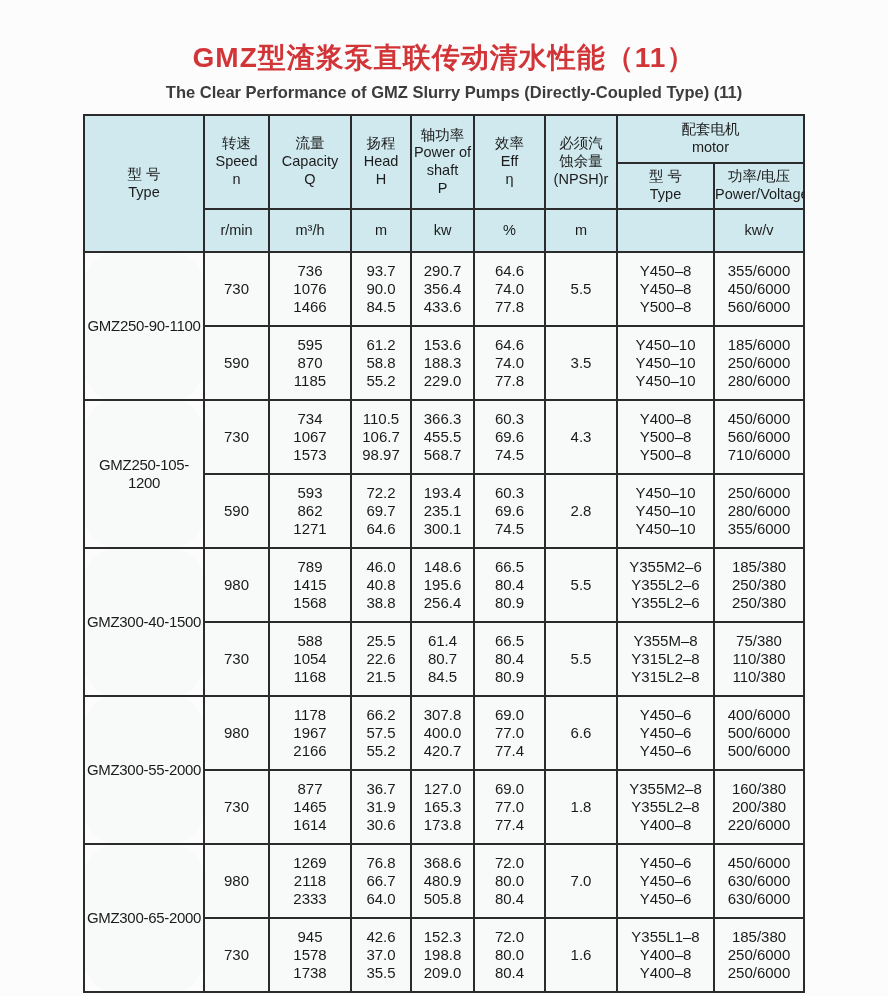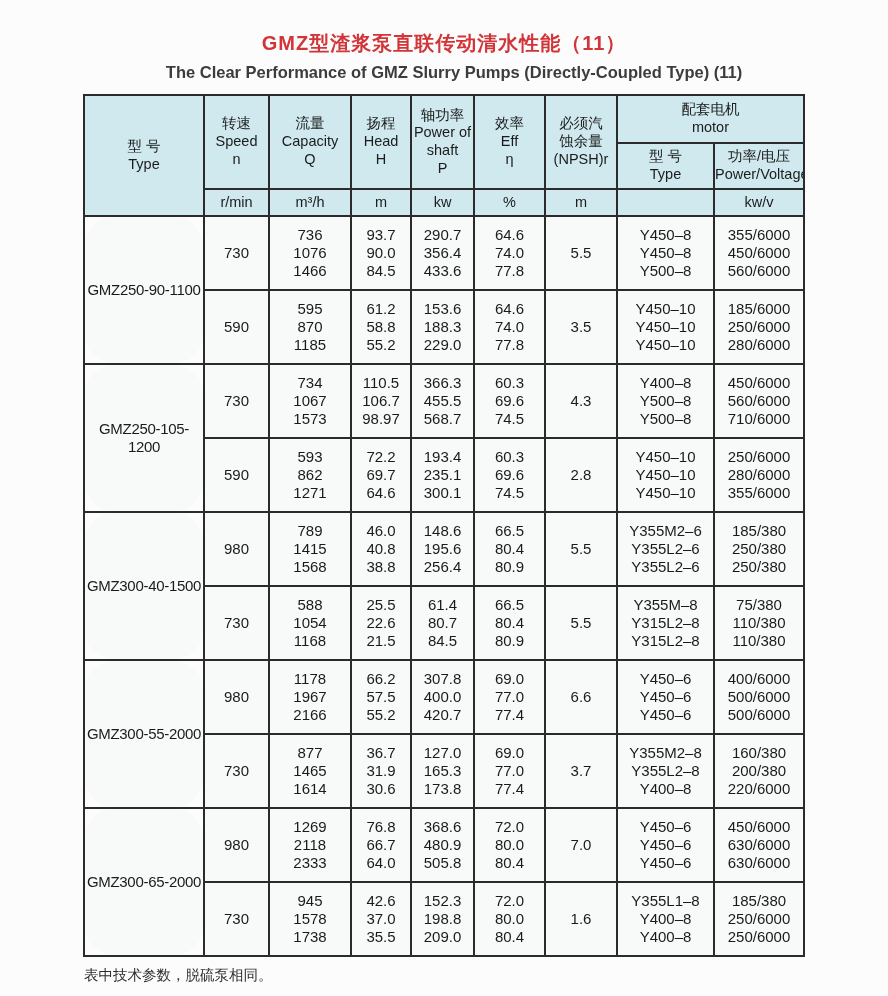--- a/index.html
+++ b/index.html
@@ -5,23 +5,23 @@
   * { margin: 0; padding: 0; box-sizing: border-box; }
   html, body {
     width: 888px; height: 996px;
     background: #fcfcfc;
     font-family: "Liberation Sans", "DejaVu Sans", sans-serif;
     color: #1a1a1a;
     overflow: hidden;
   }
   .page { width: 888px; height: 996px; }
   .page-title {
-    margin-top: 30px;
+    margin-top: 39px;
     text-align: center;
-    font-size: 20px;
+    font-size: 28px;
     font-weight: bold;
     letter-spacing: 1px;
     color: #d23538;
   }
   .page-subtitle {
     margin-top: 6px;
     margin-bottom: 12px;
     text-align: center;
     font-size: 16.5px;
     font-weight: bold;
@@ -43,21 +43,21 @@
   }
   table.perf thead th {
     background: #cfe9ee;
     font-weight: normal;
     font-size: 14.5px;
     line-height: 1.22;
     color: #1c1c1c;
   }
   tr.head-row-1 { height: 48px; }
   tr.head-row-2 { height: 46px; }
-  tr.units-row  { height: 27px; }
+  tr.units-row  { height: 43px; }
   tr.units-row th { font-size: 14px; }
   table.perf tbody td {
     background: #f8fafa;
     font-size: 15px;
     line-height: 1.22;
     color: #1a1a1a;
   }
   tr.body-row { height: 74px; }
   td.type-cell { font-size: 14.5px; letter-spacing: -0.3px; border-radius: 32px; }
   .footnote {
@@ -295,21 +295,21 @@
 1614</td>
           <td>36.7
 31.9
 30.6</td>
           <td>127.0
 165.3
 173.8</td>
           <td>69.0
 77.0
 77.4</td>
-          <td>3.7</td>
+          <td>1.8</td>
           <td>Y355M2–8
 Y355L2–8
 Y400–8</td>
           <td>160/380
 200/380
 220/6000</td>
         </tr>
         <tr class="body-row">
           <td rowspan="2" class="type-cell">GMZ300-65-2000</td>
           <td>980</td>

